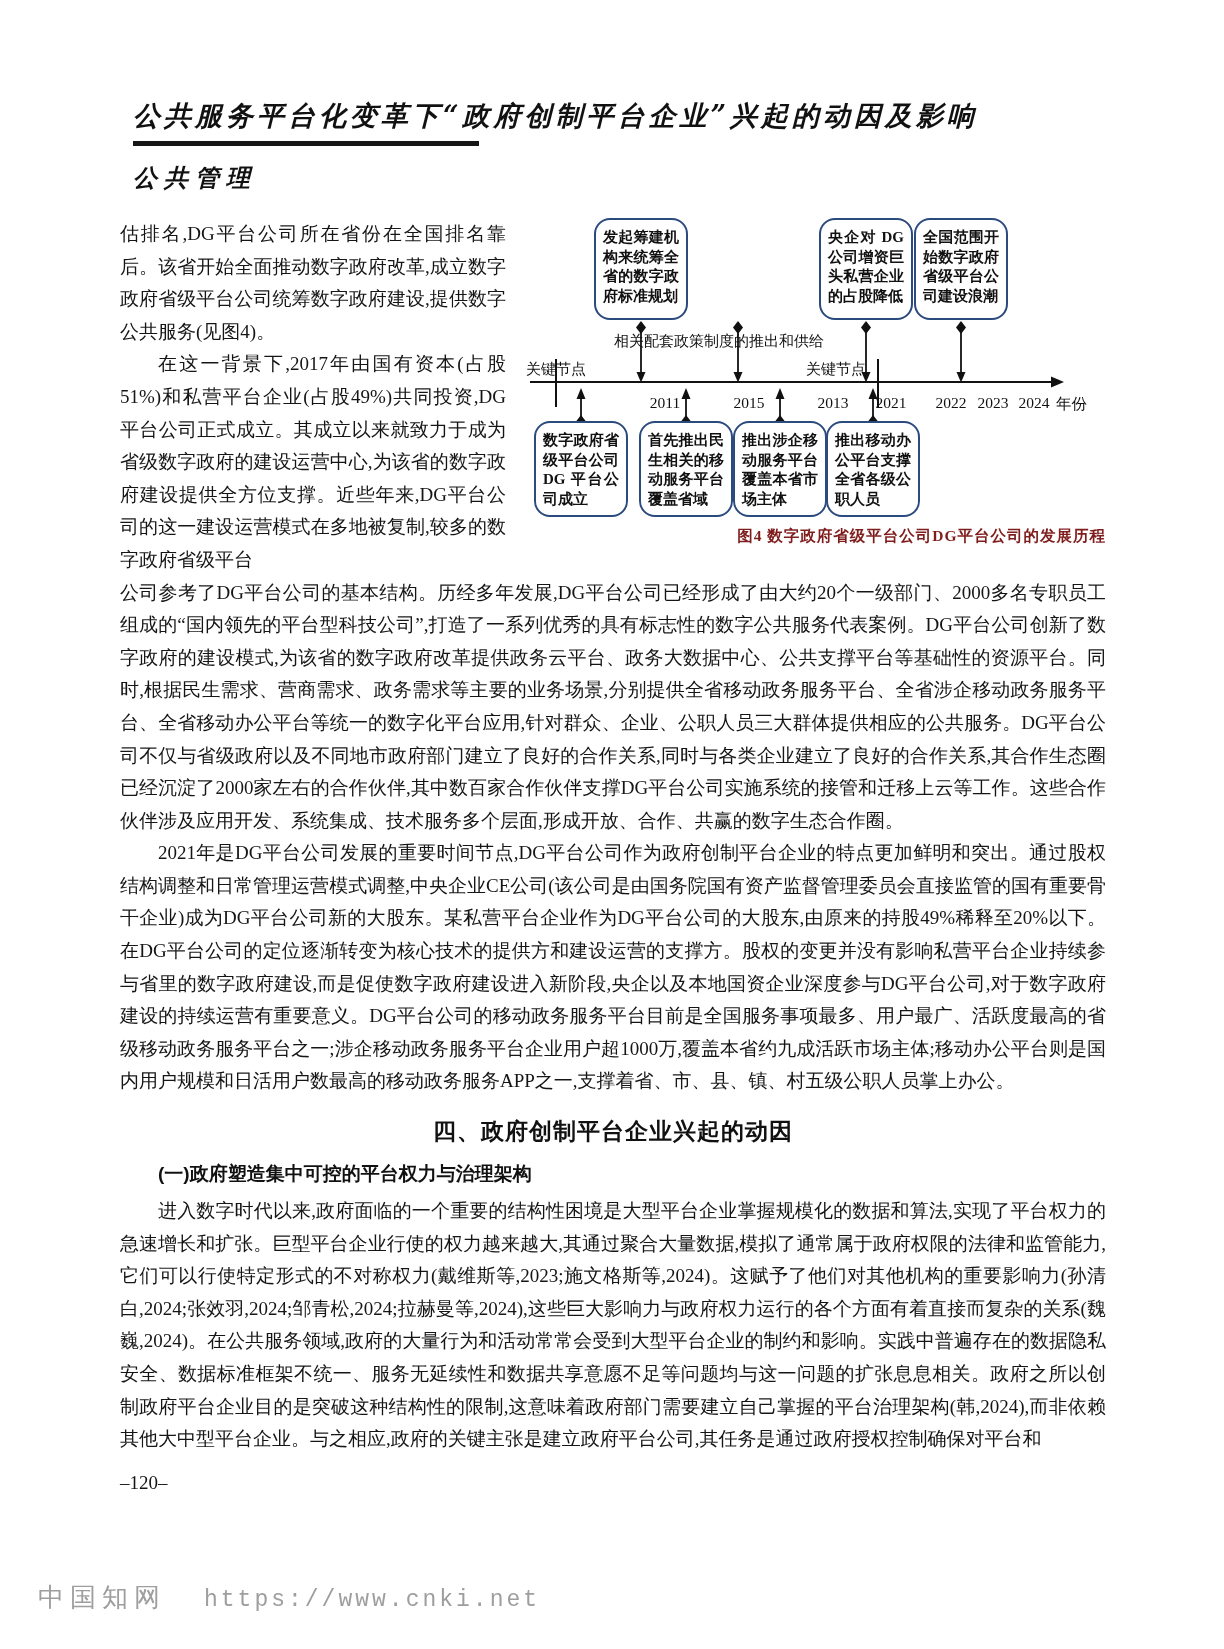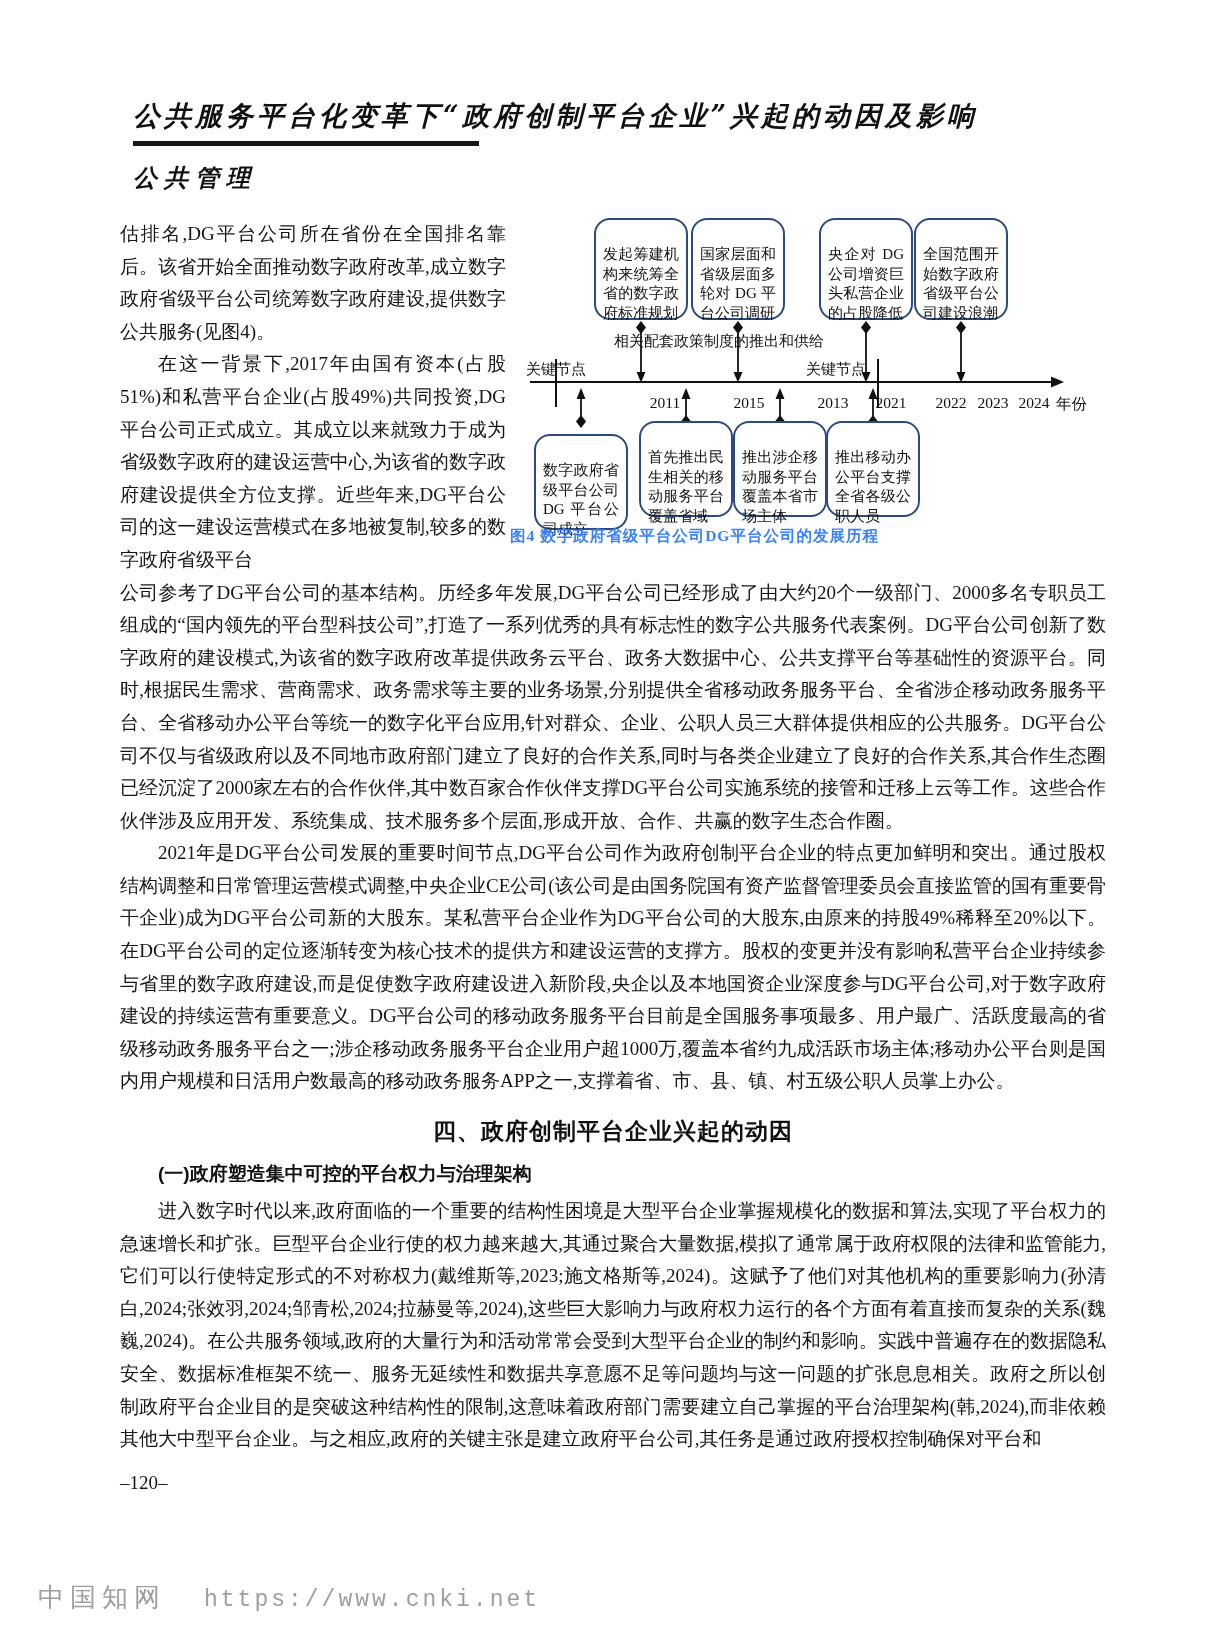--- a/index.html
+++ b/index.html
@@ -34,34 +34,34 @@
     margin:0;font-size:19px;line-height:32.6px;
     text-align:justify;color:#151515;
   }
   p.ind{text-indent:2em;}
   
   .fig{position:relative;width:596px;height:352px;margin:0;flex:none;font-family:"Liberation Serif",serif;}
   .fig svg{position:absolute;left:0;top:0;}
   .fbox{
     position:absolute;width:94px;box-sizing:border-box;
     border:2px solid #2b4a7d;border-radius:16px;
-    padding:25px 7px;font-size:15px;line-height:19.6px;
-    text-align:justify;color:#111;background:#fff;
+    padding:8px 7px;font-size:15px;line-height:19.6px;
+    text-align:justify;color:#111;background:#fff;font-weight:bold;
   }
   .tb{top:0;height:102px;}
   .bb{top:203px;height:96px;}
   .tb1{left:84px;} .tb2{left:181px;} .tb3{left:309px;} .tb4{left:404px;}
-  .bb1{left:24px;margin-top:13px;} .bb2{left:129px;} .bb3{left:223px;} .bb4{left:316px;}
+  .bb1{left:24px;} .bb2{left:129px;} .bb3{left:223px;} .bb4{left:316px;}
   .fig-label{position:absolute;left:104px;top:114px;width:260px;font-size:15px;color:#111;}
   .knode{position:absolute;top:142px;font-size:15px;color:#111;white-space:nowrap;}
   .knode-l{left:16px;} .knode-r{left:296px;}
   .yr{position:absolute;top:176px;font-size:15.5px;color:#111;transform:translateX(-50%);white-space:nowrap;}
   .yr-unit{position:absolute;top:176px;left:546px;font-size:15.5px;color:#111;white-space:nowrap;}
-  .fig-cap{position:absolute;left:0;top:308px;width:100%;text-align:left;
-    font-size:15.5px;font-weight:600;letter-spacing:1px;color:#3b82f6;}
+  .fig-cap{position:absolute;left:0;top:308px;width:100%;text-align:right;
+    font-size:15.5px;font-weight:600;letter-spacing:1px;color:#7f1d1d;}
   
   h2.sec{
     font-family:"Liberation Sans",sans-serif;font-weight:700;
     font-size:23px;text-align:center;margin:18px 0 14px 0;color:#111;letter-spacing:1px;
   }
   h3.sub{
     font-family:"Liberation Sans",sans-serif;font-weight:700;
     font-size:19px;margin:0 0 8px 0;padding-left:38px;color:#111;
   }
   
@@ -119,21 +119,20 @@
           <polygon points="176,197 181,203.5 176,210 171,203.5" fill="#111"></polygon>
           <polygon points="265.5,181 270,170 274.5,181" fill="#111"></polygon>
           <line x1="270" y1="177" x2="270" y2="203" stroke="#111" stroke-width="1.8"></line>
           <polygon points="270,197 275,203.5 270,210 265,203.5" fill="#111"></polygon>
           <polygon points="358.5,181 363,170 367.5,181" fill="#111"></polygon>
           <line x1="363" y1="177" x2="363" y2="203" stroke="#111" stroke-width="1.8"></line>
           <polygon points="363,197 368,203.5 363,210 358,203.5" fill="#111"></polygon>
         </svg>
 
         <div class="fbox tb tb1">发起筹建机构来统筹全省的数字政府标准规划</div>
-        <div class="fbox tb tb2">国家层面和省级层面多轮对 DG 平台公司调研</div>
         <div class="fbox tb tb3">央企对 DG 公司增资巨头私营企业的占股降低</div>
         <div class="fbox tb tb4">全国范围开始数字政府省级平台公司建设浪潮</div>
 
         <div class="fig-label">相关配套政策制度的推出和供给</div>
         <div class="knode knode-l">关键节点</div>
         <div class="knode knode-r">关键节点</div>
 
         <span class="yr" style="left:155px">2011</span>
         <span class="yr" style="left:239px">2015</span>
         <span class="yr" style="left:323px">2013</span>

